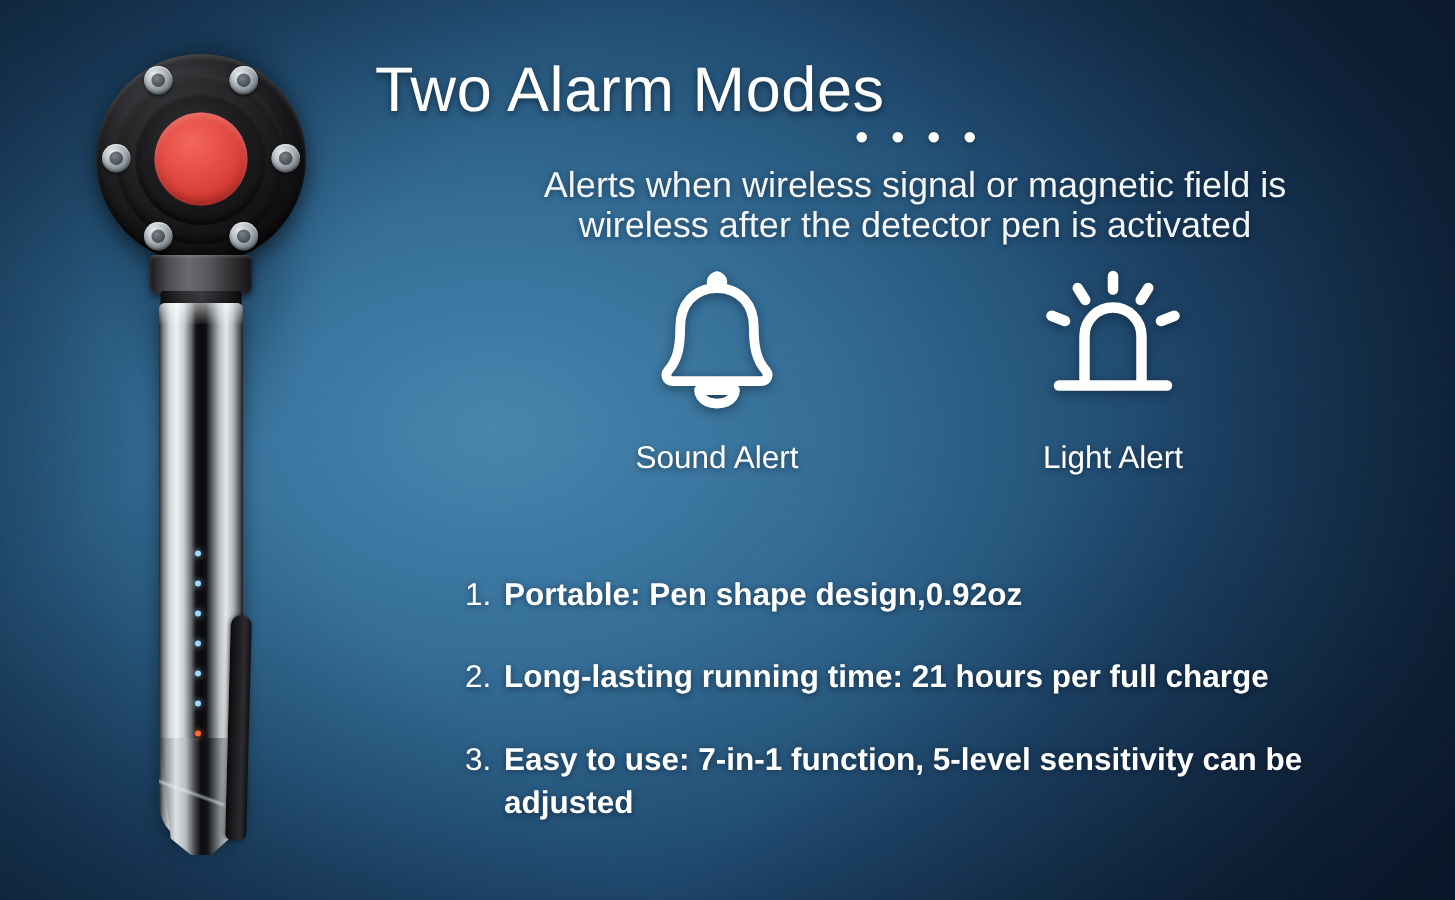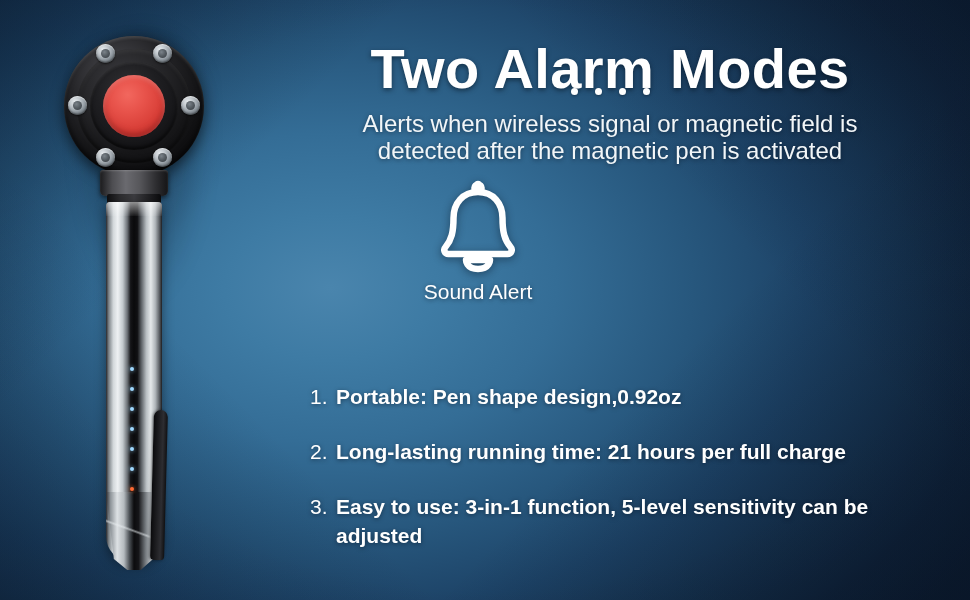--- a/index.html
+++ b/index.html
@@ -229,24 +229,23 @@
     left: 250px;
     top: 0;
     width: 720px;
     height: 600px;
   }
   .title {
     position: absolute;
     left: 0;
     top: 36px;
     width: 720px;
-    text-align: center;
     color: #ffffff;
-    font-size: 56px;
-    font-weight: bold;
+    font-size: 42px;
+    font-weight: normal;
     letter-spacing: 0.4px;
     text-shadow: 0 2px 5px rgba(2,12,24,0.55);
   }
   .dots {
     position: absolute;
     left: 0;
     top: 88px;
     width: 720px;
     display: flex;
     justify-content: center;
@@ -285,20 +284,21 @@
   .alert-icon {
     height: 108px;
     display: flex;
     align-items: center;
     justify-content: center;
   }
   .alert-icon svg {
     filter: drop-shadow(0 2px 4px rgba(2,12,24,0.45));
   }
   .alert-label {
+    margin-top: 14px;
     color: #ffffff;
     font-size: 21px;
     text-shadow: 0 1px 4px rgba(2,12,24,0.5);
   }
   .features {
     position: absolute;
     left: 60px;
     top: 382px;
     width: 650px;
   }
@@ -382,21 +382,21 @@
 
     <div class="dots">
       <span class="dot"></span>
       <span class="dot"></span>
       <span class="dot"></span>
       <span class="dot"></span>
     </div>
 
     <div class="subtitle">
       <div>Alerts when wireless signal or magnetic field is</div>
-      <div>detected after the magnetic pen is activated</div>
+      <div>wireless after the detector pen is activated</div>
     </div>
 
     <div class="alerts">
 
       <div class="alert-col">
         <div class="alert-icon">
           <svg width="92" height="96" viewBox="0 0 92 96" fill="none" stroke="#ffffff" stroke-width="6.5" stroke-linecap="round" stroke-linejoin="round">
             <path d="M46 9 C46 9 46 6 46 6"></path>
             <circle cx="46" cy="10" r="3.6"></circle>
             <path d="M46 14
@@ -408,32 +408,46 @@
                      C72.5 62 70.5 54 70.5 40
                      C70.5 25.5 61.5 14 46 14 Z"></path>
             <path d="M34 82
                      C34 82 34 91 46 91
                      C58 91 58 82 58 82 Z"></path>
           </svg>
         </div>
         <div class="alert-label">Sound Alert</div>
       </div>
 
+      <div class="alert-col">
+        <div class="alert-icon">
+          <svg width="100" height="94" viewBox="0 0 100 94" fill="none" stroke="#ffffff" stroke-width="7" stroke-linecap="round" stroke-linejoin="round">
+            <path d="M31 76 V45 C31 34.5 39.5 26 50 26 C60.5 26 69 34.5 69 45 V76"></path>
+            <path d="M14 78 H86"></path>
+            <path d="M50 5 V14"></path>
+            <path d="M26.5 13 L31.5 21"></path>
+            <path d="M73.5 13 L68.5 21"></path>
+            <path d="M9 31.5 L18 35"></path>
+            <path d="M91 31.5 L82 35"></path>
+          </svg>
+        </div>
+        <div class="alert-label">Light Alert</div>
+      </div>
 
     </div>
 
     <div class="features" id="features-list">
         <div class="feature">
           <span class="feature-num">1.</span>
           <span class="feature-text">Portable: Pen shape design,0.92oz</span>
         </div>
         <div class="feature">
           <span class="feature-num">2.</span>
           <span class="feature-text">Long-lasting running time: 21 hours per full charge</span>
         </div>
         <div class="feature">
           <span class="feature-num">3.</span>
-          <span class="feature-text">Easy to use: 3-in-1 function, 5-level sensitivity can be adjusted</span>
+          <span class="feature-text">Easy to use: 7-in-1 function, 5-level sensitivity can be adjusted</span>
         </div>
       </div>
 
   </div>
 </div>
 
 </body></html>

